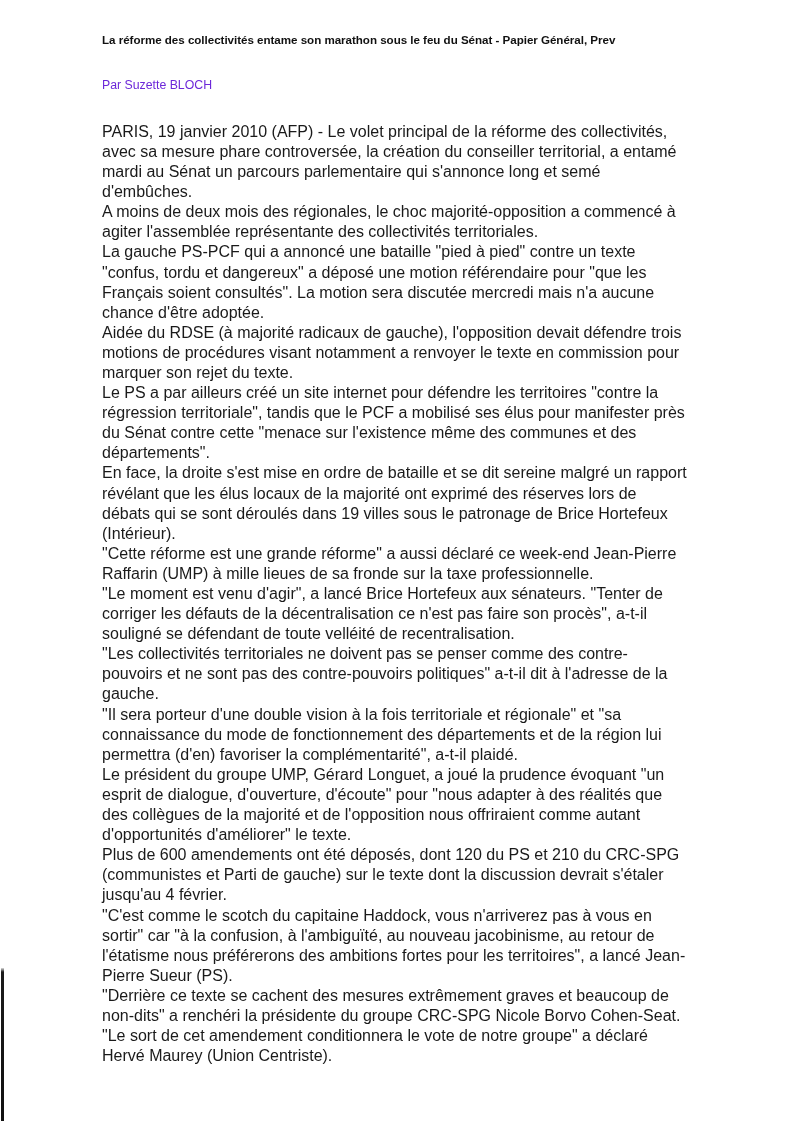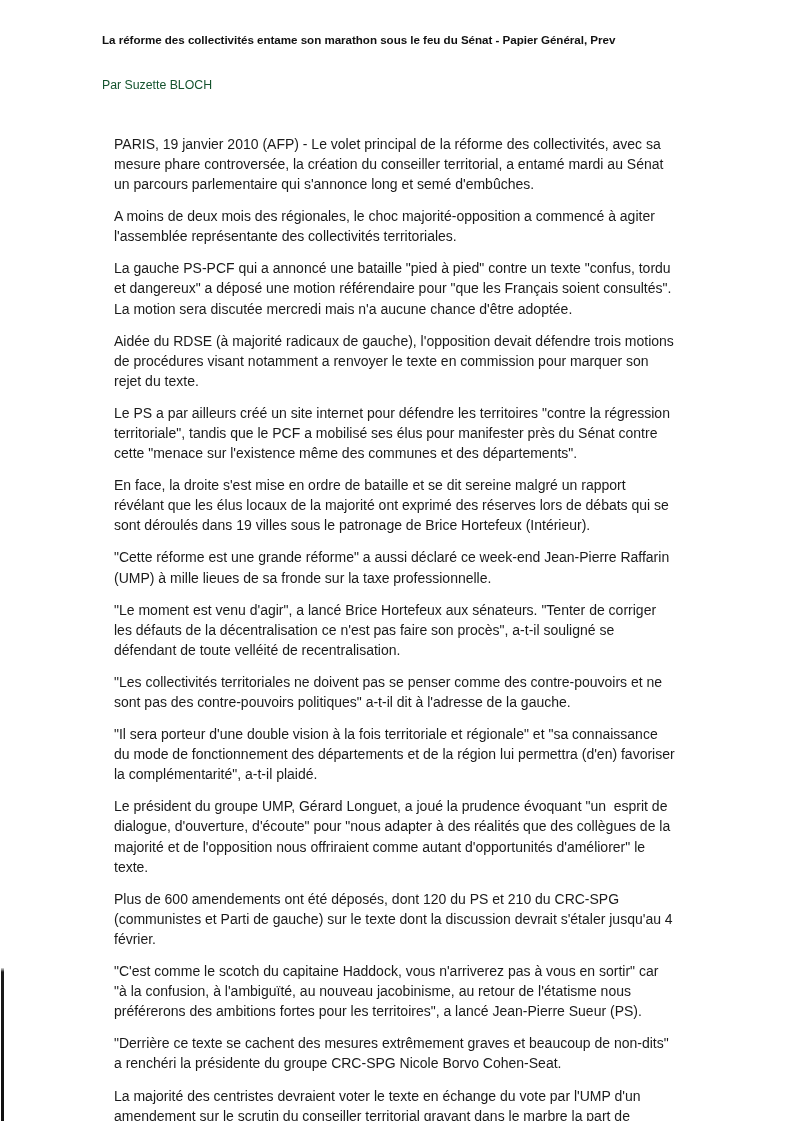--- a/index.html
+++ b/index.html
@@ -53,31 +53,31 @@
     letter-spacing: -0.03px;
     margin: 0;
     color: #111111;
   }
 
   .byline {
     font-size: 12.3px;
     line-height: 1.4;
     margin: 0;
     padding-top: 29px;
-    color: #14532d;
+    color: #6d28d9;
   }
 
   .body-block {
     padding-top: 28px;
   }
 
   .para {
-    font-size: 14px;
+    font-size: 16px;
     line-height: 20.1px;
-    margin: 12px;
+    margin: 0;
     color: #1a1a1a;
     text-align: left;
     white-space: pre-wrap;
   }
 </style>
 </head>
 <body>
 
 <div class="page">
 
@@ -97,18 +97,17 @@
         <p class="para">Le PS a par ailleurs créé un site internet pour défendre les territoires "contre la régression territoriale", tandis que le PCF a mobilisé ses élus pour manifester près du Sénat contre cette "menace sur l'existence même des communes et des départements".</p>
         <p class="para">En face, la droite s'est mise en ordre de bataille et se dit sereine malgré un rapport révélant que les élus locaux de la majorité ont exprimé des réserves lors de débats qui se sont déroulés dans 19 villes sous le patronage de Brice Hortefeux (Intérieur).</p>
         <p class="para">"Cette réforme est une grande réforme" a aussi déclaré ce week-end Jean-Pierre Raffarin (UMP) à mille lieues de sa fronde sur la taxe professionnelle.</p>
         <p class="para">"Le moment est venu d'agir", a lancé Brice Hortefeux aux sénateurs. "Tenter de corriger les défauts de la décentralisation ce n'est pas faire son procès", a-t-il souligné se défendant de toute velléité de recentralisation.</p>
         <p class="para">"Les collectivités territoriales ne doivent pas se penser comme des contre-pouvoirs et ne sont pas des contre-pouvoirs politiques" a-t-il dit à l'adresse de la gauche.</p>
         <p class="para">"Il sera porteur d'une double vision à la fois territoriale et régionale" et "sa connaissance du mode de fonctionnement des départements et de la région lui permettra (d'en) favoriser la complémentarité", a-t-il plaidé.</p>
         <p class="para">Le président du groupe UMP, Gérard Longuet, a joué la prudence évoquant "un  esprit de dialogue, d'ouverture, d'écoute" pour "nous adapter à des réalités que des collègues de la majorité et de l'opposition nous offriraient comme autant d'opportunités d'améliorer" le texte.</p>
         <p class="para">Plus de 600 amendements ont été déposés, dont 120 du PS et 210 du CRC-SPG (communistes et Parti de gauche) sur le texte dont la discussion devrait s'étaler jusqu'au 4 février.</p>
         <p class="para">"C'est comme le scotch du capitaine Haddock, vous n'arriverez pas à vous en sortir" car "à la confusion, à l'ambiguïté, au nouveau jacobinisme, au retour de l'étatisme nous préférerons des ambitions fortes pour les territoires", a lancé Jean-Pierre Sueur (PS).</p>
         <p class="para">"Derrière ce texte se cachent des mesures extrêmement graves et beaucoup de non-dits" a renchéri la présidente du groupe CRC-SPG Nicole Borvo Cohen-Seat.</p>
-        <p class="para">La majorité des centristes devraient voter le texte en échange du vote par l'UMP d'un amendement sur le scrutin du conseiller territorial gravant dans le marbre la part de proportionnelle.</p>
         <p class="para">"Le sort de cet amendement conditionnera le vote de notre groupe" a déclaré Hervé Maurey (Union Centriste).</p>
       </div>
 
   </div>
 </div>
 
 </body></html>

